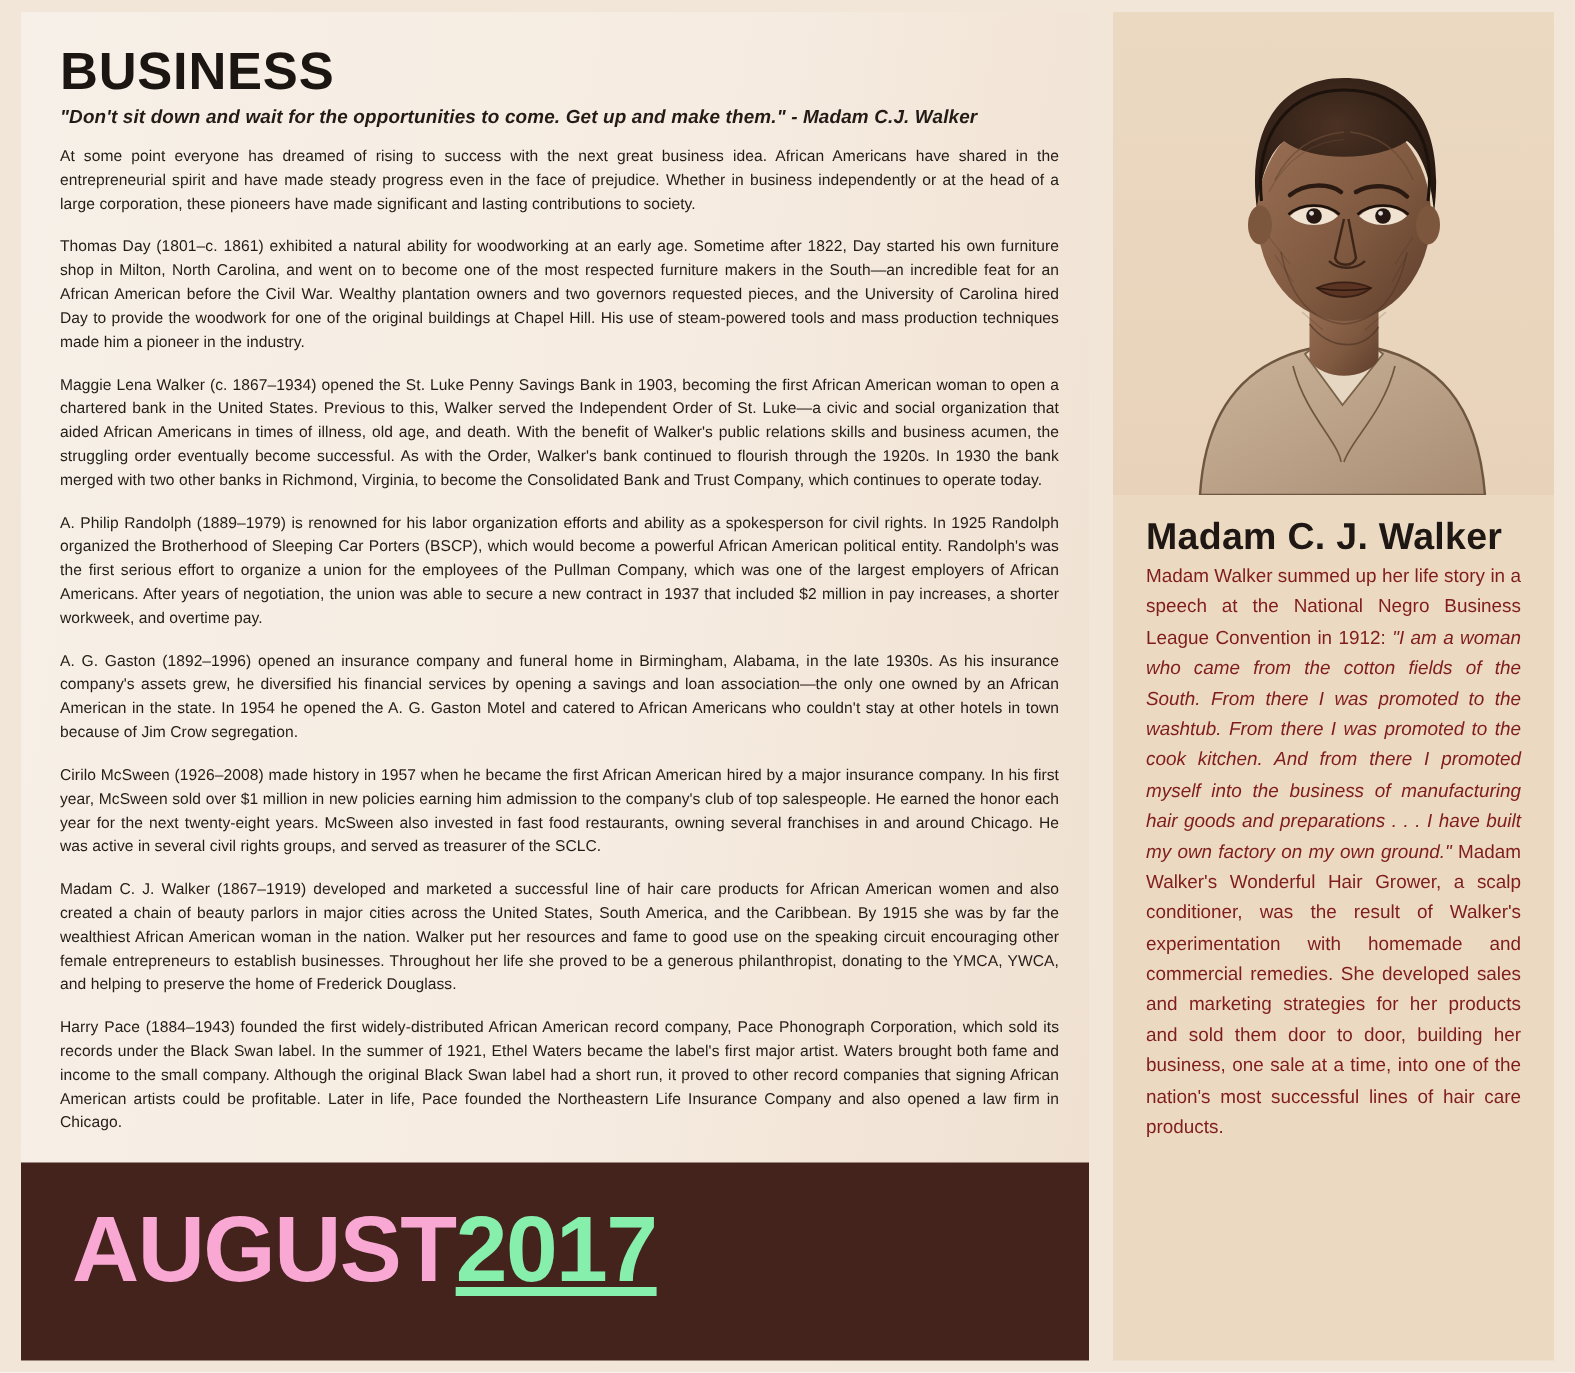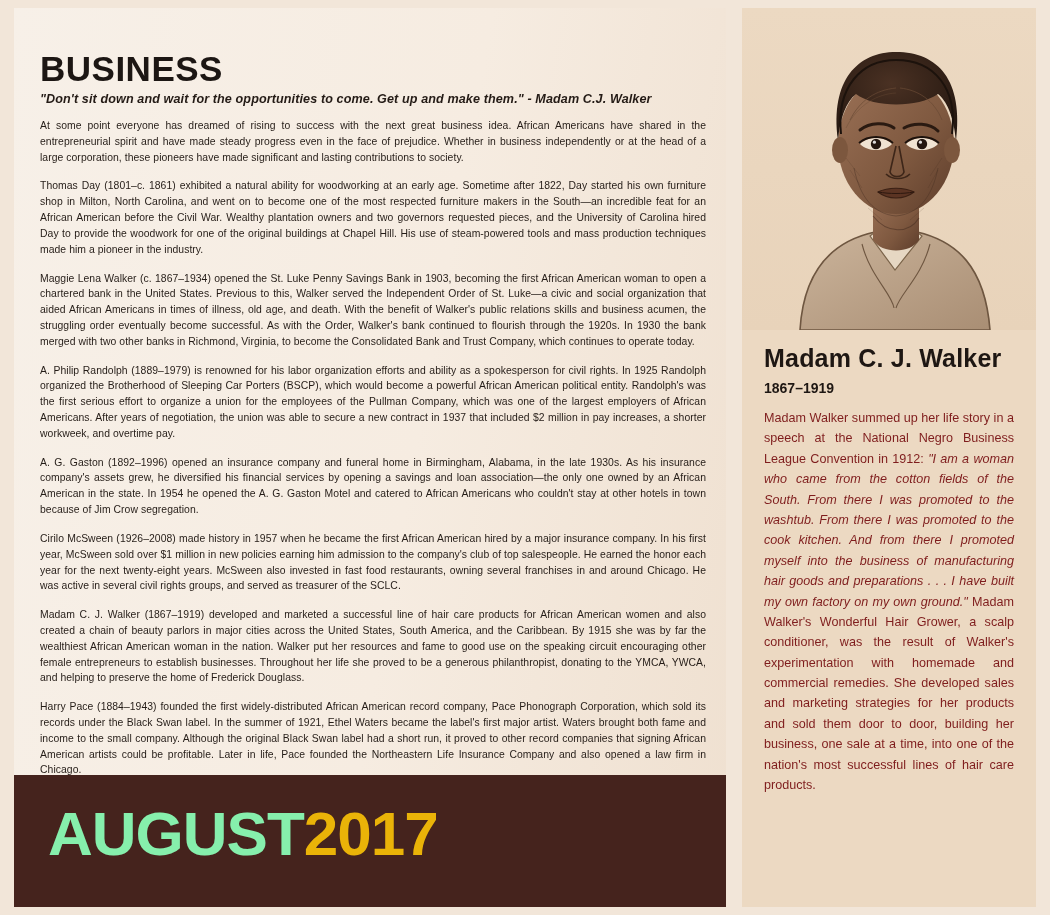--- a/index.html
+++ b/index.html
@@ -23,21 +23,20 @@
     top: 8px;
     width: 712px;
     height: 899px;
     background: linear-gradient(100deg, #f7f0e8 0%, #f6ece1 55%, #efe0d0 100%);
   }
   .left-inner {
     position: absolute;
     left: 26px;
     top: 22px;
     width: 666px;
-    margin-top: 21px;
   }
   .section-title {
     font-size: 35px;
     font-weight: bold;
     letter-spacing: 0.5px;
     color: #1c1613;
     margin: 0 0 6px 0;
     line-height: 1.0;
   }
   .quote {
@@ -73,22 +72,22 @@
   .date-text {
     position: absolute;
     left: 34px;
     top: 28px;
     font-size: 62px;
     font-weight: bold;
     letter-spacing: -1px;
     line-height: 1;
     white-space: nowrap;
   }
-  .date-month { color: #86efac; }
-  .date-year { color: #eab308; }
+  .date-month { color: #f9a8d4; }
+  .date-year { color: #86efac; text-decoration: underline; }
 
   
   .right-panel {
     position: absolute;
     left: 742px;
     top: 8px;
     width: 294px;
     height: 899px;
     background: #ecd9c2;
   }
@@ -224,17 +223,16 @@
             <path d="M108 162 L120 180"></path>
           <path d="M200 150 L188 168"></path>
             <path d="M196 162 L186 180"></path>
           <path d="M126 200 L140 212"></path>
             <path d="M182 200 L168 212"></path>
         </g>
       </svg>
     </div>
 
     <h2 class="person-name">Madam C. J. Walker</h2>
-    <div class="person-years">1867–1919</div>
     <p class="bio"><span>Madam Walker summed up her life story in a speech at the National Negro Business League Convention in 1912: </span><span class="it">"I am a woman who came from the cotton fields of the South. From there I was promoted to the washtub. From there I was promoted to the cook kitchen. And from there I promoted myself into the business of manufacturing hair goods and preparations . . . I have built my own factory on my own ground."</span><span> Madam Walker's Wonderful Hair Grower, a scalp conditioner, was the result of Walker's experimentation with homemade and commercial remedies. She developed sales and marketing strategies for her products and sold them door to door, building her business, one sale at a time, into one of the nation's most successful lines of hair care products.</span></p>
   </div>
 
 </div>
 
 </body></html>

